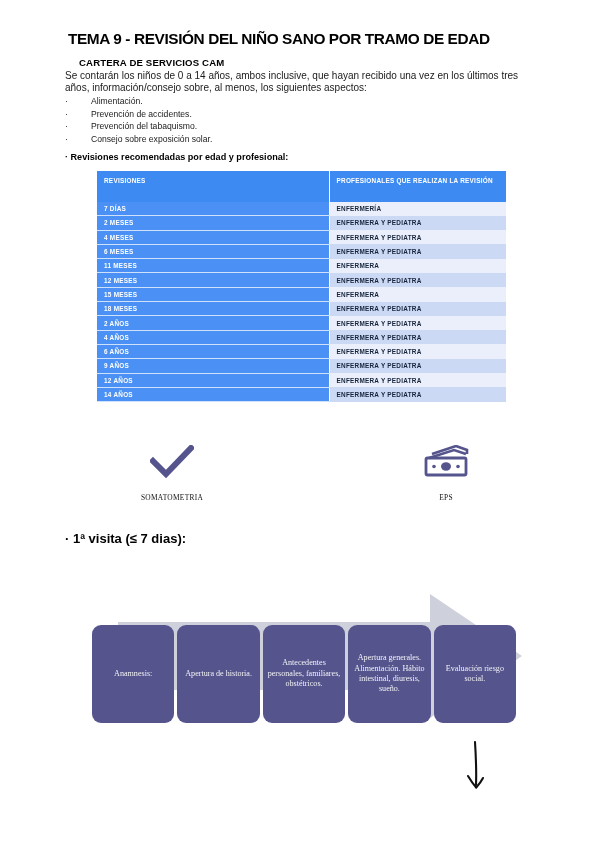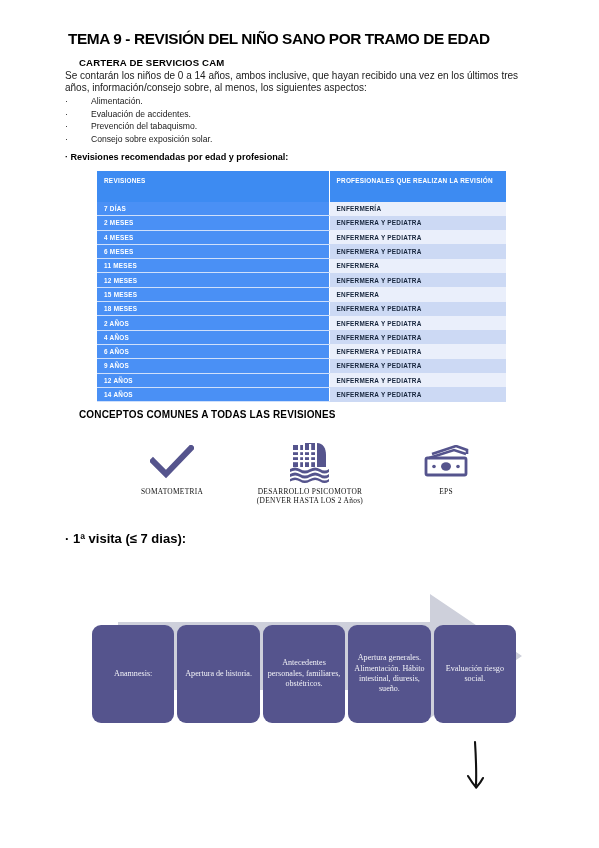--- a/index.html
+++ b/index.html
@@ -139,20 +139,21 @@
     display: flex;
     align-items: center;
     justify-content: center;
   }
   .icon-col .cap {
     font-family: "Liberation Serif", serif;
     font-size: 7.4px;
     line-height: 9.4px;
     letter-spacing: 0.3px;
     color: #111;
+    margin-top: 6px;
   }
 
   
   .diagram {
     position: absolute;
     left: 85px;
     top: 592px;
     width: 440px;
     height: 200px;
   }
@@ -205,21 +206,21 @@
 
   <div class="para" style="top:70px; width:470px;">Se contarán los niños de 0 a 14 años, ambos inclusive, que hayan recibido una vez en los últimos tres años, información/consejo sobre, al menos, los siguientes aspectos:</div>
 
   <div class="bullets" style="top:95px; width:470px;">
     <div class="brow">
       <span class="bdot">·</span>
       <span>Alimentación.</span>
     </div>
     <div class="brow">
       <span class="bdot">·</span>
-      <span>Evaluación de accidentes.</span>
+      <span>Prevención de accidentes.</span>
     </div>
     <div class="brow">
       <span class="bdot">·</span>
       <span>Prevención del tabaquismo.</span>
     </div>
     <div class="brow">
       <span class="bdot">·</span>
       <span>Consejo sobre exposición solar.</span>
     </div>
   </div>
@@ -290,53 +291,32 @@
           <td class="k">12 AÑOS</td>
           <td class="v">ENFERMERA Y PEDIATRA</td>
         </tr>
       <tr class="alt">
           <td class="k">14 AÑOS</td>
           <td class="v">ENFERMERA Y PEDIATRA</td>
         </tr>
     </tbody>
   </table>
 
-  <div class="section-head" style="top:409px; font-size:10px;">CONCEPTOS COMUNES A TODAS LAS REVISIONES</div>
 
   <div class="icons-wrap">
 
     <div class="icon-col" style="left:0px;">
       <div class="glyph">
         <svg width="44" height="34" viewBox="0 0 44 34" aria-hidden="true">
           <path d="M3 16 L16 29 L41 3" fill="none" stroke="#55548d" stroke-width="6" stroke-linecap="square" stroke-linejoin="miter"></path>
         </svg>
       </div>
       <div class="cap">SOMATOMETRIA</div>
     </div>
 
-    <div class="icon-col" style="left:138px;">
-      <div class="glyph">
-        <svg width="46" height="42" viewBox="0 0 46 42" aria-hidden="true">
-          <g fill="#55548d">
-            <path d="M6 4 h10 v22 h-10 z"></path>
-            <path d="M18 2 h10 v24 h-10 z"></path>
-            <path d="M30 2 c6 0 9 5 9 12 v12 h-9 z"></path>
-            <rect x="5" y="9" width="24" height="2.2" fill="#ffffff"></rect>
-            <rect x="5" y="14" width="24" height="2.2" fill="#ffffff"></rect>
-            <rect x="5" y="19" width="24" height="2.2" fill="#ffffff"></rect>
-            <rect x="11" y="3" width="2.2" height="23" fill="#ffffff"></rect>
-            <rect x="22" y="3" width="2.2" height="23" fill="#ffffff"></rect>
-            <path d="M3 28 q5 -3 10 0 t10 0 t10 0 t9 0 v3 q-4.5 3 -9 0 t-10 0 t-10 0 t-10 0 z"></path>
-            <path d="M3 33 q5 -3 10 0 t10 0 t10 0 t9 0 v3 q-4.5 3 -9 0 t-10 0 t-10 0 t-10 0 z"></path>
-            <path d="M3 38 q5 -3 10 0 t10 0 t10 0 t9 0 v2.5 q-4.5 3 -9 0 t-10 0 t-10 0 t-10 0 z"></path>
-          </g>
-        </svg>
-      </div>
-      <div class="cap" style="padding:0 14px;">DESARROLLO PSICOMOTOR (DENVER HASTA LOS 2 Años)</div>
-    </div>
 
     <div class="icon-col" style="left:274px;">
       <div class="glyph">
         <svg width="48" height="34" viewBox="0 0 48 34" aria-hidden="true">
           <g fill="none" stroke="#55548d" stroke-width="2.6">
             <path d="M10 9 L34 1 L45 5 L45 9"></path>
             <path d="M7 13 L32 5 L44 9"></path>
           </g>
           <rect x="4" y="13" width="40" height="17" rx="1.5" fill="none" stroke="#55548d" stroke-width="2.8"></rect>
           <ellipse cx="24" cy="21.5" rx="5" ry="4.2" fill="#55548d"></ellipse>

